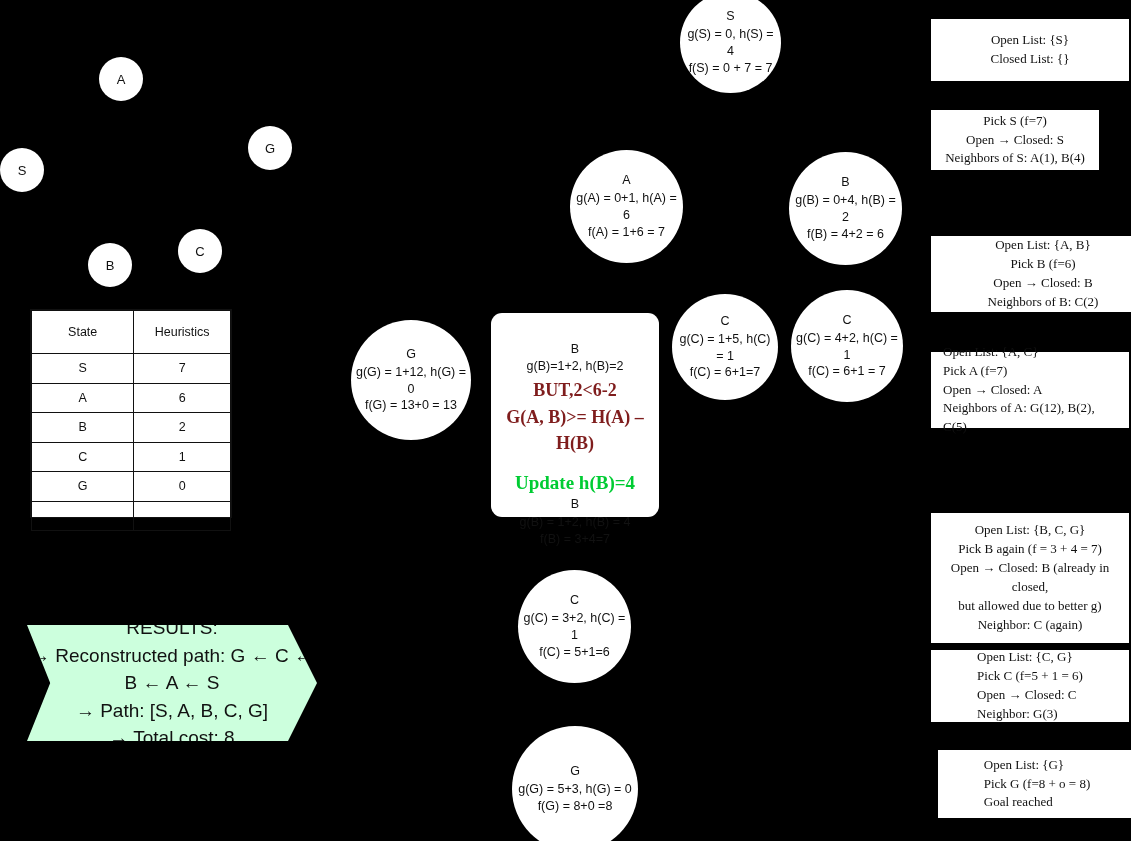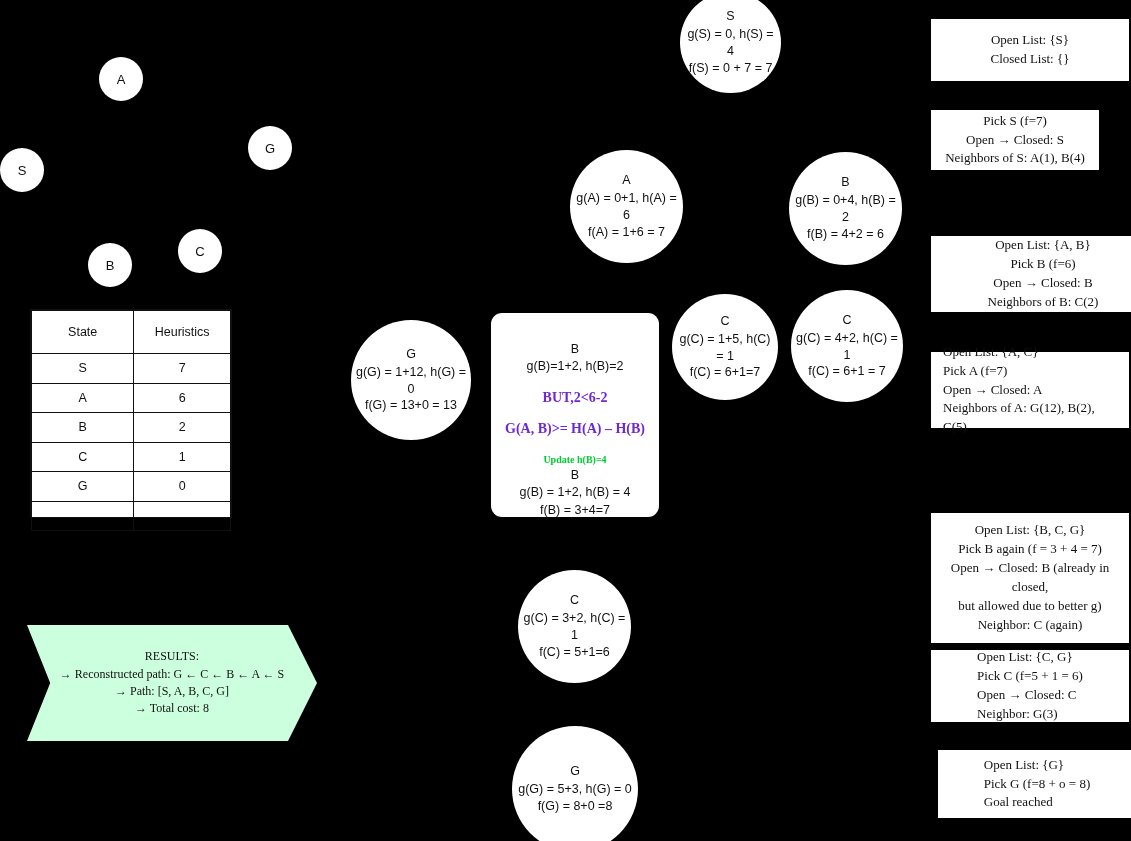--- a/index.html
+++ b/index.html
@@ -67,22 +67,22 @@
 
   
   .results-banner {
     position: absolute;
     background: #ccffdd;
     color: #111111;
     display: flex;
     align-items: center;
     justify-content: center;
     text-align: center;
-    font-family: Liberation Serif, serif;
-    font-size: 12px;
+    font-family: Liberation Sans, sans-serif;
+    font-size: 19px;
     line-height: 1.45;
     clip-path: polygon(0% 0%, 90% 0%, 100% 50%, 90% 100%, 0% 100%, 8% 50%);
   }
 
   
   .state-node {
     position: absolute;
     border-radius: 50%;
     background: #ffffff;
     color: #111111;
@@ -110,32 +110,32 @@
     justify-content: flex-start;
     text-align: center;
     box-sizing: border-box;
     padding: 28px 12px 18px 12px;
     color: #111111;
     font-family: "Liberation Sans", sans-serif;
     font-size: 12.5px;
     line-height: 1.38;
   }
   .explain-box .eb-red {
-    color: #6d28d9;
+    color: #7f1d1d;
     font-family: "Liberation Serif", serif;
     font-weight: bold;
-    font-size: 14px;
+    font-size: 18px;
     line-height: 1.42;
-    margin-top: 12px;
+    margin-top: 2px;
   }
   .explain-box .eb-green {
     color: #00cc33;
     font-family: "Liberation Serif", serif;
     font-weight: bold;
-    font-size: 10px;
+    font-size: 19px;
     margin-top: 14px;
   }
   .explain-box .eb-gap { height: 16px; }
 
   
   .step-panel {
     position: absolute;
     background: #ffffff;
     color: #111111;
     box-sizing: border-box;

